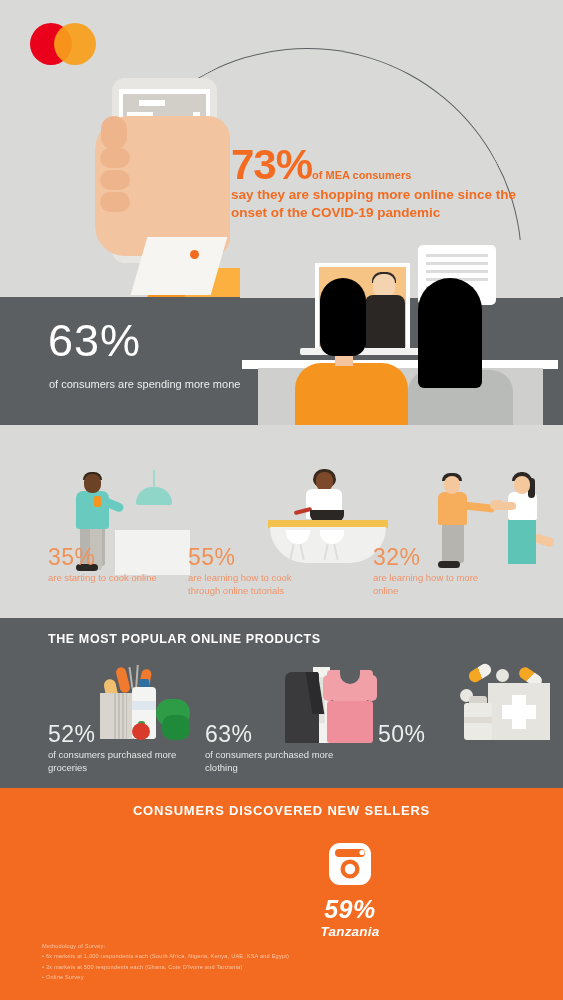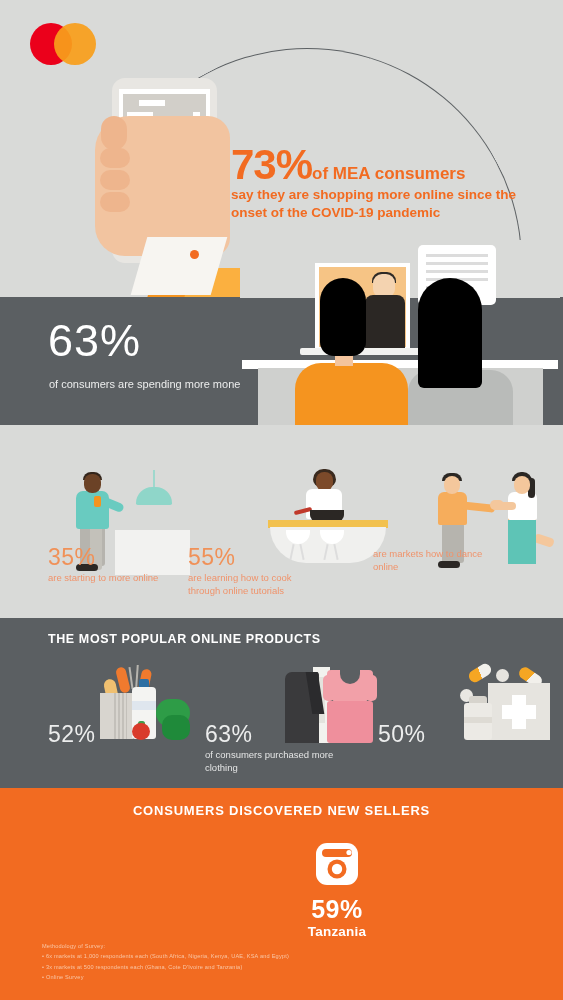--- a/index.html
+++ b/index.html
@@ -36,21 +36,21 @@
   .hand { position:absolute; left:0; top:44px; width:135px; height:140px; background:#f2c4a0; border-radius:34px 22px 18px 30px; }
   .thumb { position:absolute; left:6px; top:44px; width:26px; height:34px; background:#eeb58d; border-radius:13px; }
   .fing { position:absolute; left:5px; width:30px; height:20px; background:#eeb58d; border-radius:10px; }
   .cuff { position:absolute; left:44px; top:165px; width:80px; height:58px; background:#f7f5f1; transform:skewX(-16deg); }
   .cuff-dot { position:absolute; left:95px; top:178px; width:9px; height:9px; border-radius:50%; background:#f26b21; }
   .sleeve { position:absolute; left:53px; top:196px; width:90px; height:54px; background:#f5941f; transform:skewX(-16deg); }
   .sleeve2 { position:absolute; left:90px; top:196px; width:56px; height:54px; background:#fbb040; transform:skewX(-16deg); }
 
   .hero-stat { position:absolute; left:231px; top:145px; width:300px; }
   .hero-num { font-size:42px; font-weight:bold; color:#f26b21; letter-spacing:-1px; line-height:.95; display:inline; }
-  .hero-lead { font-size:17px; font-weight:bold; color:#f26b21; display:inline; }
+  .hero-lead { font-size:11px; font-weight:bold; color:#f26b21; display:inline; }
   .hero-sub { font-size:13.5px; font-weight:bold; color:#f26b21; line-height:1.35; margin-top:1px; }
 
   
   .band63 { position:absolute; left:0; top:297px; width:563px; height:128px; background:#5b5f62; overflow:hidden; }
   .b63-num { position:absolute; left:48px; top:21px; font-size:45px; color:#fff; font-weight:300; letter-spacing:1px; line-height:1; }
   .b63-txt { position:absolute; left:49px; top:80px; font-size:11px; color:#eceded; line-height:1.45; }
 
   
   .desk { position:absolute; left:240px; top:240px; width:320px; height:190px; overflow:hidden; }
   .d-wallback { position:absolute; left:0; top:0; width:320px; height:60px; background:#d9dad8; }
@@ -305,28 +305,29 @@
     <div class="i3-w-belt"></div>
     <div class="i3-w-torso"></div>
     <div class="i3-w-arm"></div>
     <div class="i3-w-pony"></div>
     <div class="i3-w-hair"></div>
     <div class="i3-w-head"></div>
   </div>
 
   <div class="skill" style="left:48px;">
     <div class="s-num">35%</div>
-    <div class="s-txt" style="width:130px;">are starting to more online</div>
+    <div class="s-txt" style="width:130px;">are starting to cook online</div>
   </div>
   <div class="skill" style="left:188px;">
     <div class="s-num">55%</div>
     <div class="s-txt" style="width:120px;">are learning how to cook through online tutorials</div>
   </div>
   <div class="skill" style="left:373px;">
-    <div class="s-txt" style="width:120px;">are markets how to dance online</div>
+    <div class="s-num">32%</div>
+    <div class="s-txt" style="width:120px;">are learning how to more online</div>
   </div>
 
   <div class="products"></div>
   <div class="sec-title" style="position:absolute;left:48px;top:632px;color:#fff;">THE MOST POPULAR ONLINE PRODUCTS</div>
 
   <div class="ilg">
     <div class="g-leaf" style="left:30px;top:2px;transform:rotate(-8deg);"></div>
     <div class="g-leaf" style="left:36px;top:0px;transform:rotate(4deg);"></div>
     <div class="g-carrot1"></div>
     <div class="g-carrot2"></div>
@@ -362,34 +363,35 @@
     <div class="h-box"></div>
     <div class="h-cross-v"></div>
     <div class="h-cross-h"></div>
     <div class="h-jarcap"></div>
     <div class="h-jar"></div>
     <div class="h-jarline"></div>
   </div>
 
   <div class="prod" style="left:48px;">
     <div class="p-num">52%</div>
+    <div class="p-txt" style="width:140px;">of consumers purchased more groceries</div>
   </div>
   <div class="prod" style="left:205px;">
     <div class="p-num">63%</div>
     <div class="p-txt" style="width:130px;">of consumers purchased more clothing</div>
   </div>
   <div class="prod" style="left:378px;">
     <div class="p-num">50%</div>
   </div>
 
   <div class="sellers"></div>
   <div class="sel-title">CONSUMERS DISCOVERED NEW SELLERS</div>
 
 
-  <div class="social" style="left:301px;width:72px;">
+  <div class="social" style="left:314px;width:72px;font-style:italic;">
     <div class="icon-wrap">
       <svg width="48" height="48" viewBox="0 0 48 48" aria-hidden="true">
         <rect x="3" y="3" width="42" height="42" rx="11" fill="#ffffff"></rect>
         <rect x="9" y="9" width="30" height="8" rx="4" fill="#f26b21"></rect>
         <circle cx="24" cy="29" r="9.5" fill="#f26b21"></circle>
         <circle cx="24" cy="29" r="5.2" fill="#ffffff"></circle>
         <circle cx="36" cy="12.5" r="2.6" fill="#ffffff"></circle>
       </svg>
     </div>
     <div class="soc-num">59%</div>

